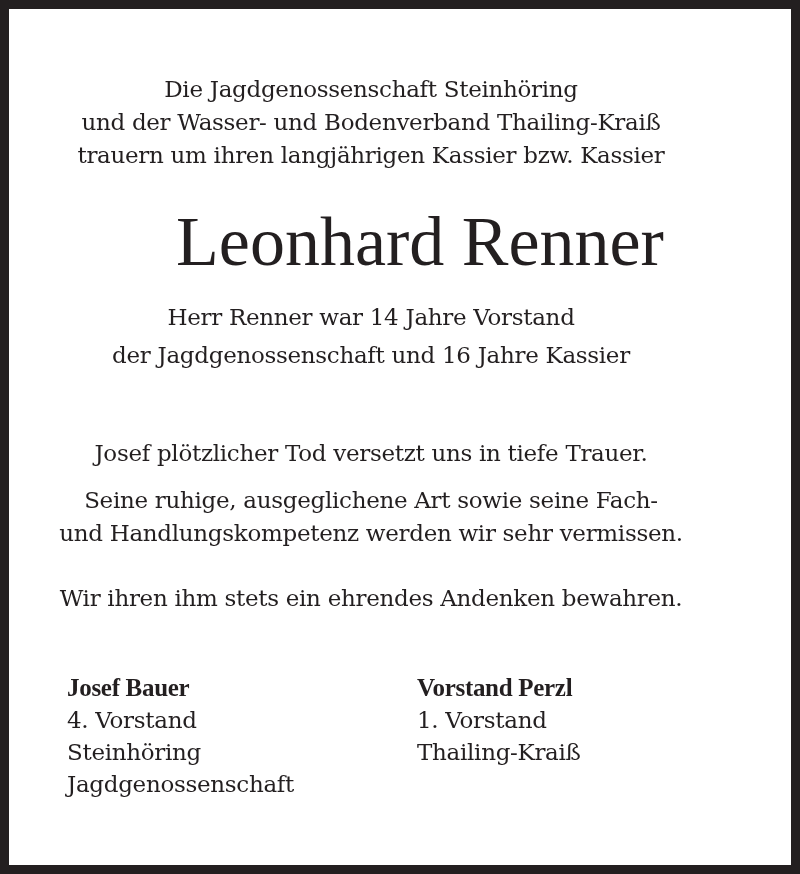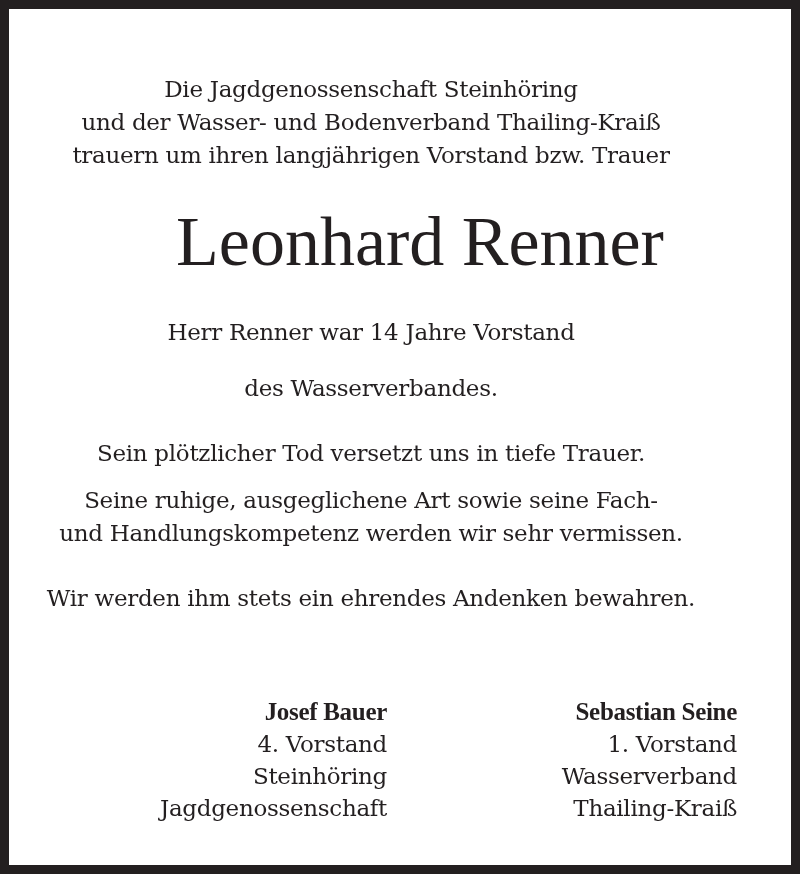--- a/index.html
+++ b/index.html
@@ -40,63 +40,61 @@
       text-align: center;
       white-space: nowrap;
       font-family: "Liberation Serif", serif;
       font-size: 70px;
       line-height: 80px;
       padding-left: 20px;
     }
     .col {
       position: absolute;
       width: 320px;
-      text-align: right;
-      margin-top: 24px;
+      text-align: left;
     }
     .col .cl {
       font-size: 23px;
       line-height: 32px;
       white-space: nowrap;
       letter-spacing: -0.3px;
     }
     .col .bold {
       font-weight: bold;
       font-family: "Liberation Serif", serif;
       font-size: 25px;
     }
   </style>
 </head>
 <body>
 
 <div class="card">
 
   <div class="line" style="top:65px">Die Jagdgenossenschaft Steinhöring</div>
   <div class="line" style="top:98px">und der Wasser- und Bodenverband Thailing-Kraiß</div>
-  <div class="line" style="top:131px">trauern um ihren langjährigen Vorstand bzw. Trauer</div>
+  <div class="line" style="top:131px">trauern um ihren langjährigen Kassier bzw. Kassier</div>
 
   <div class="name" style="top:193px">Leonhard Renner</div>
 
-  <div class="line" style="top:308px">Herr Renner war 14 Jahre Vorstand</div>
-  <div class="line" style="top:364px">des Wasserverbandes.</div>
+  <div class="line" style="top:293px">Herr Renner war 14 Jahre Vorstand</div>
+  <div class="line" style="top:331px">der Jagdgenossenschaft und 16 Jahre Kassier</div>
 
-  <div class="line" style="top:429px">Sein plötzlicher Tod versetzt uns in tiefe Trauer.</div>
+  <div class="line" style="top:429px">Josef plötzlicher Tod versetzt uns in tiefe Trauer.</div>
 
   <div class="line" style="top:476px">Seine ruhige, ausgeglichene Art sowie seine Fach-</div>
   <div class="line" style="top:509px">und Handlungskompetenz werden wir sehr vermissen.</div>
 
-  <div class="line" style="top:574px">Wir werden ihm stets ein ehrendes Andenken bewahren.</div>
+  <div class="line" style="top:574px">Wir ihren ihm stets ein ehrendes Andenken bewahren.</div>
 
   <div class="col" style="left:58px; top:663px">
     <div class="cl bold">Josef Bauer</div>
     <div class="cl">4. Vorstand</div>
     <div class="cl">Steinhöring</div>
     <div class="cl">Jagdgenossenschaft</div>
   </div>
 
   <div class="col" style="left:408px; top:663px">
-    <div class="cl bold">Sebastian Seine</div>
+    <div class="cl bold">Vorstand Perzl</div>
     <div class="cl">1. Vorstand</div>
-    <div class="cl">Wasserverband</div>
     <div class="cl">Thailing-Kraiß</div>
   </div>
 
 </div>
 
 </body></html>

